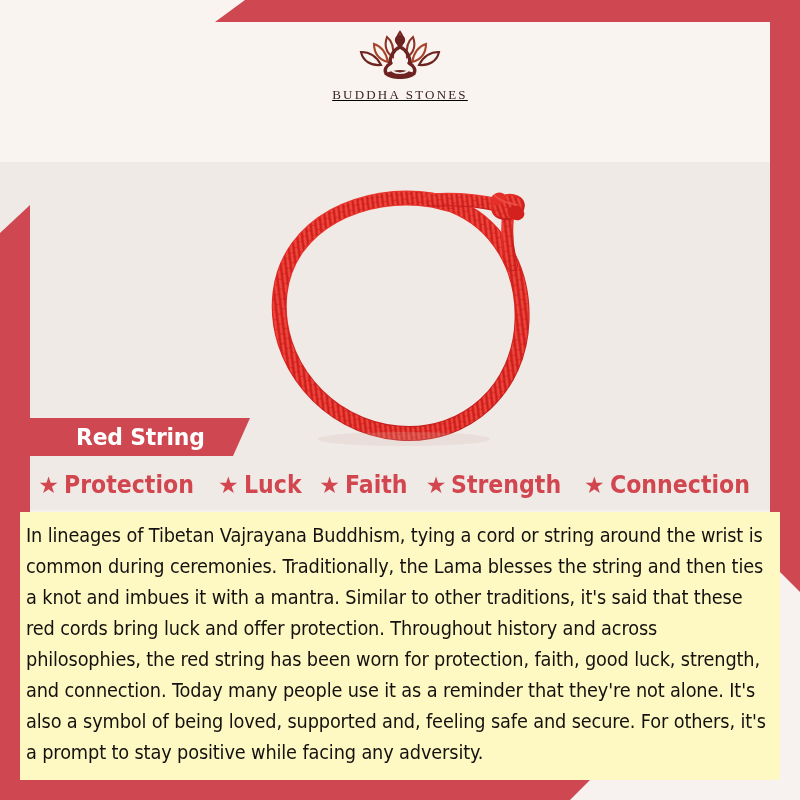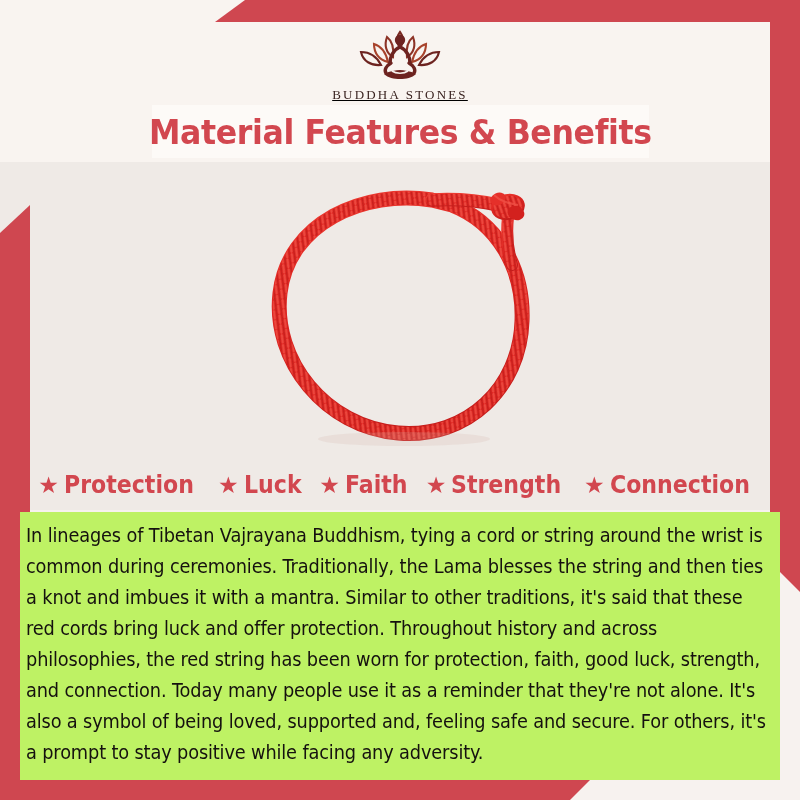--- a/index.html
+++ b/index.html
@@ -85,21 +85,21 @@
   .feature { display:flex; align-items:center; color:#d2474f;
     font-family:"DejaVu Sans", sans-serif; font-weight:bold; font-size:24px;
     white-space:nowrap; }
   .feature + .feature { margin-left:13px; }
   .star { font-size:23px; line-height:1; margin-right:5px; color:#d2474f; }
   .feature-label { transform:scaleX(0.92); transform-origin:left center; display:inline-block; }
 
   
   .copy {
     position:absolute; left:20px; top:512px; width:760px; height:268px;
-    background:#bef264; padding:8px 6px 6px 6px;
+    background:#fef9c3; padding:8px 6px 6px 6px;
   }
   .copy p {
     font-family:"DejaVu Sans", sans-serif;
     font-size:18.6px; line-height:31px; color:#15110f;
     text-align:left; letter-spacing:-0.15px;
     transform:scaleX(0.955); transform-origin:left top;
     width:104.5%;
   }
 </style>
 </head>
@@ -135,23 +135,20 @@
         <path d="M70 29 C77 32 80 39 80 45"></path>
         <path d="M61 45 C56 48 54 52 56 55"></path>
         <path d="M79 45 C84 48 86 52 84 55"></path>
       </g>
       <path d="M54 56 C58 60 64 61 70 61 C76 61 82 60 86 56 C80 53 74 52 70 52 C66 52 60 53 54 56 Z" fill="#6d2320"></path>
       <path d="M62 53 C66 56 74 56 78 53" fill="none" stroke="#f7f2ee" stroke-width="1.6"></path>
     </svg>
     <div class="logo-text">BUDDHA STONES</div>
   </div>
 
-  <div class="title-banner">
-    <div class="title-text">Material Features &amp; Benefits</div>
-  </div>
 
   <div class="product">
     <svg viewBox="0 0 330 290">
       <defs>
         <linearGradient id="cordg" x1="0" y1="0" x2="0.3" y2="1">
           <stop offset="0%" stop-color="#ee3b31"></stop>
           <stop offset="45%" stop-color="#df2622"></stop>
           <stop offset="100%" stop-color="#c51d1b"></stop>
         </linearGradient>
         <pattern id="braid" width="7" height="7" patternUnits="userSpaceOnUse" patternTransform="rotate(38)">
@@ -184,20 +181,23 @@
         <ellipse cx="272" cy="42" rx="15" ry="11" fill="url(#braid)" transform="rotate(-12 272 42)" opacity="0.95"></ellipse>
         <ellipse cx="262" cy="34" rx="8" ry="6" fill="#e5302a" transform="rotate(-25 262 34)"></ellipse>
         <ellipse cx="280" cy="48" rx="8.5" ry="7" fill="#d3211e" transform="rotate(20 280 48)"></ellipse>
         <path d="M258 30 C264 36, 272 38, 282 40" stroke="#f2564a" stroke-width="2" fill="none" opacity="0.7"></path>
       </g>
 
       <ellipse cx="168" cy="274" rx="86" ry="7" fill="#d8b7ae" opacity="0.22"></ellipse>
     </svg>
   </div>
 
+  <div class="ribbon">
+    <span class="ribbon-text">Red String</span>
+  </div>
 
   <div class="features">
     <div class="feature">
       <span class="star">★</span>
       <span class="feature-label">Protection</span>
     </div>
     <div class="feature">
       <span class="star">★</span>
       <span class="feature-label">Luck</span>
     </div>

